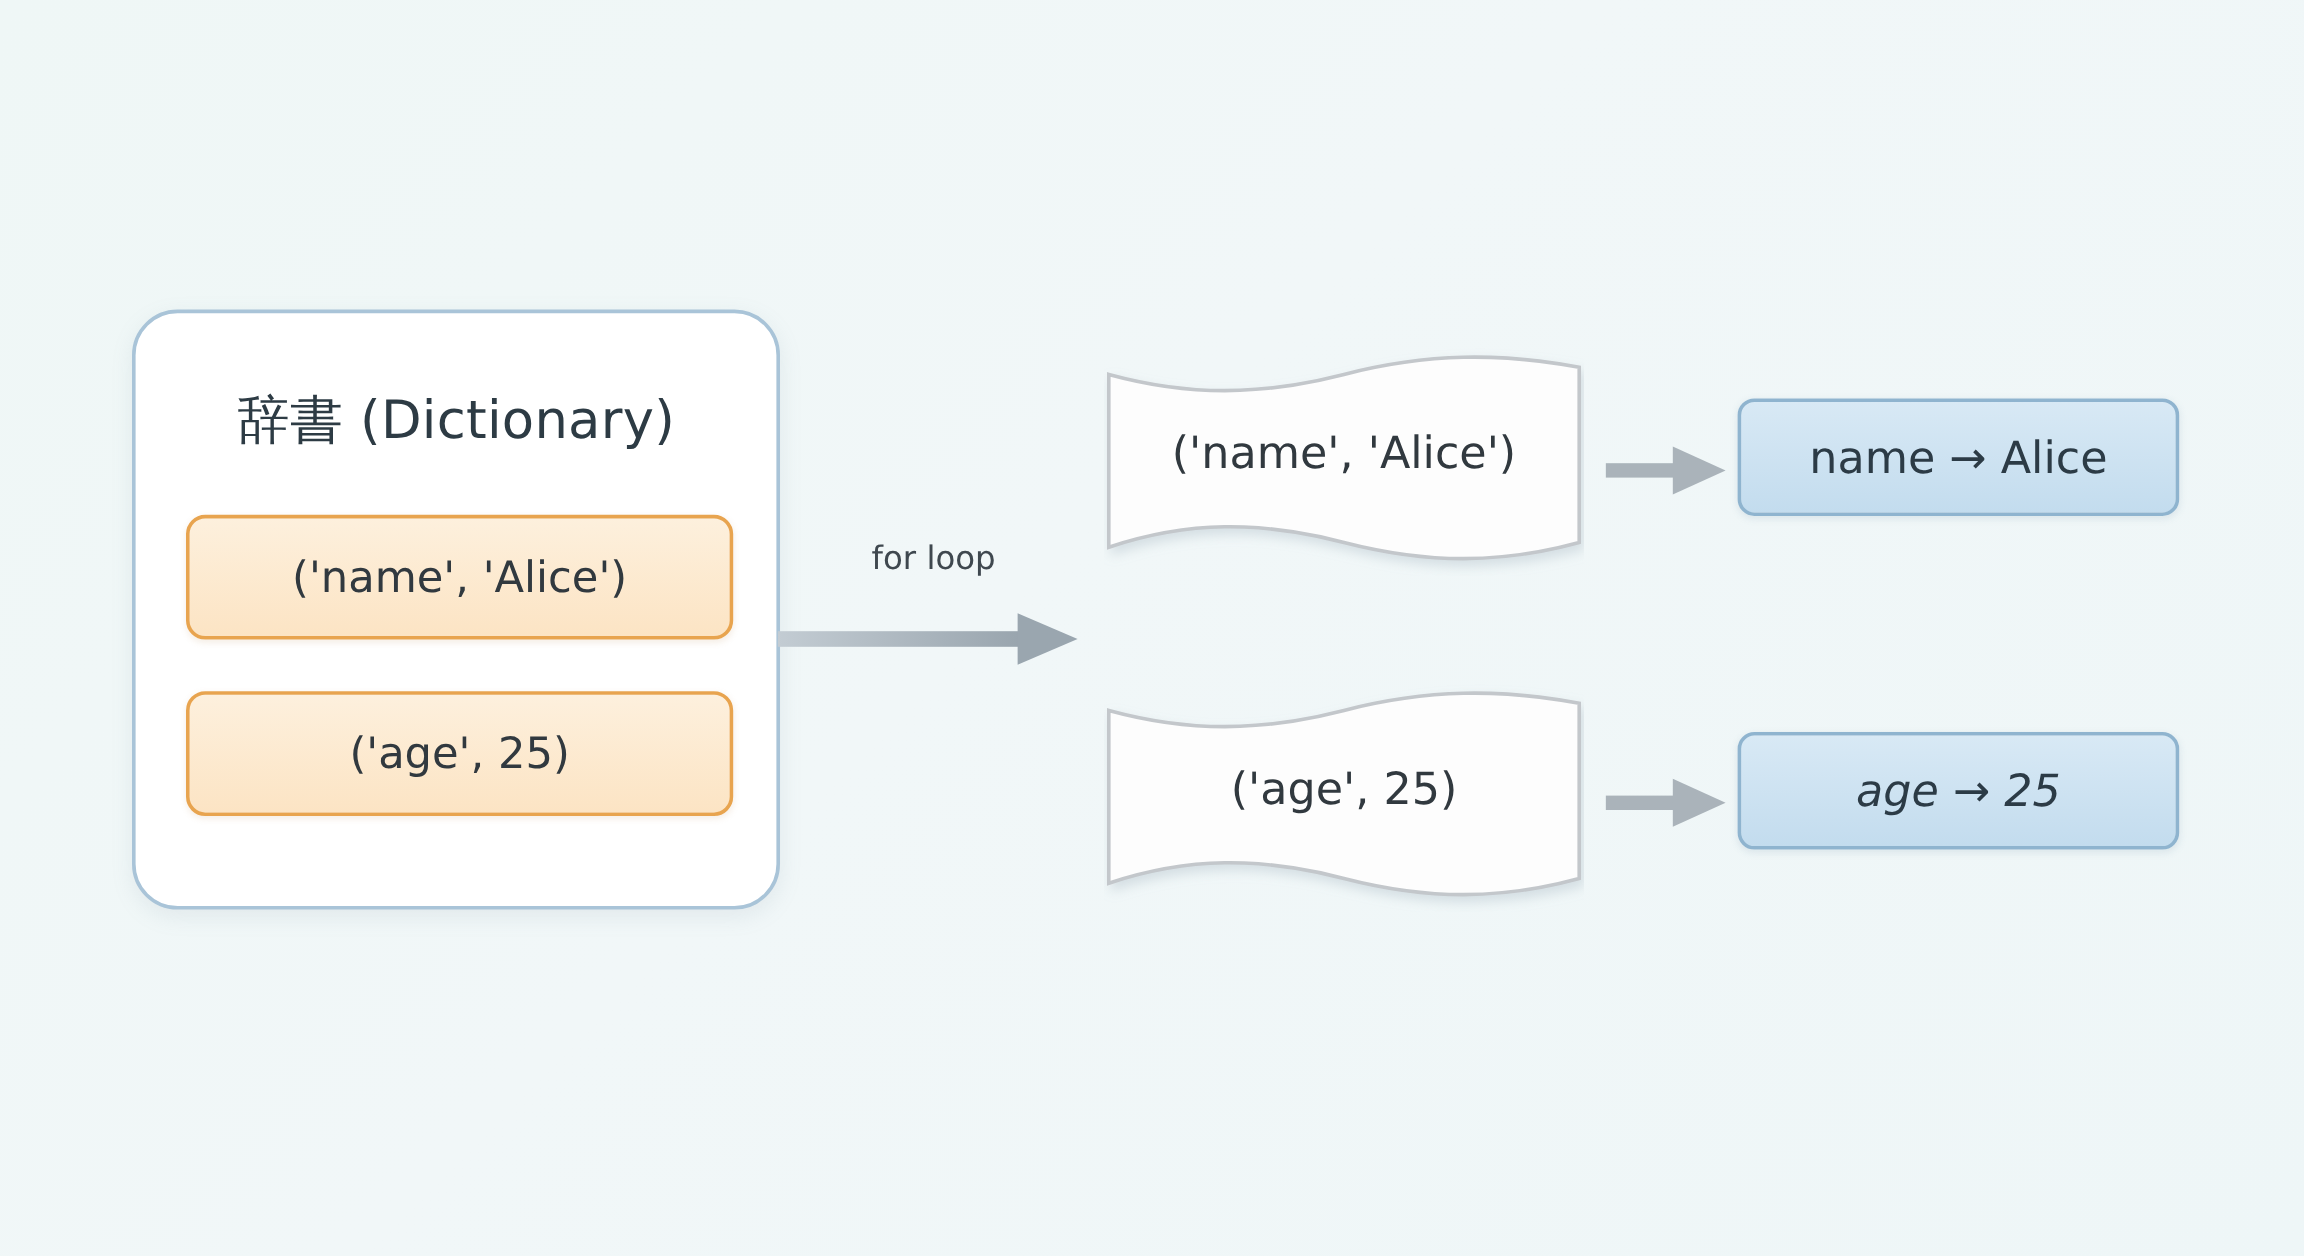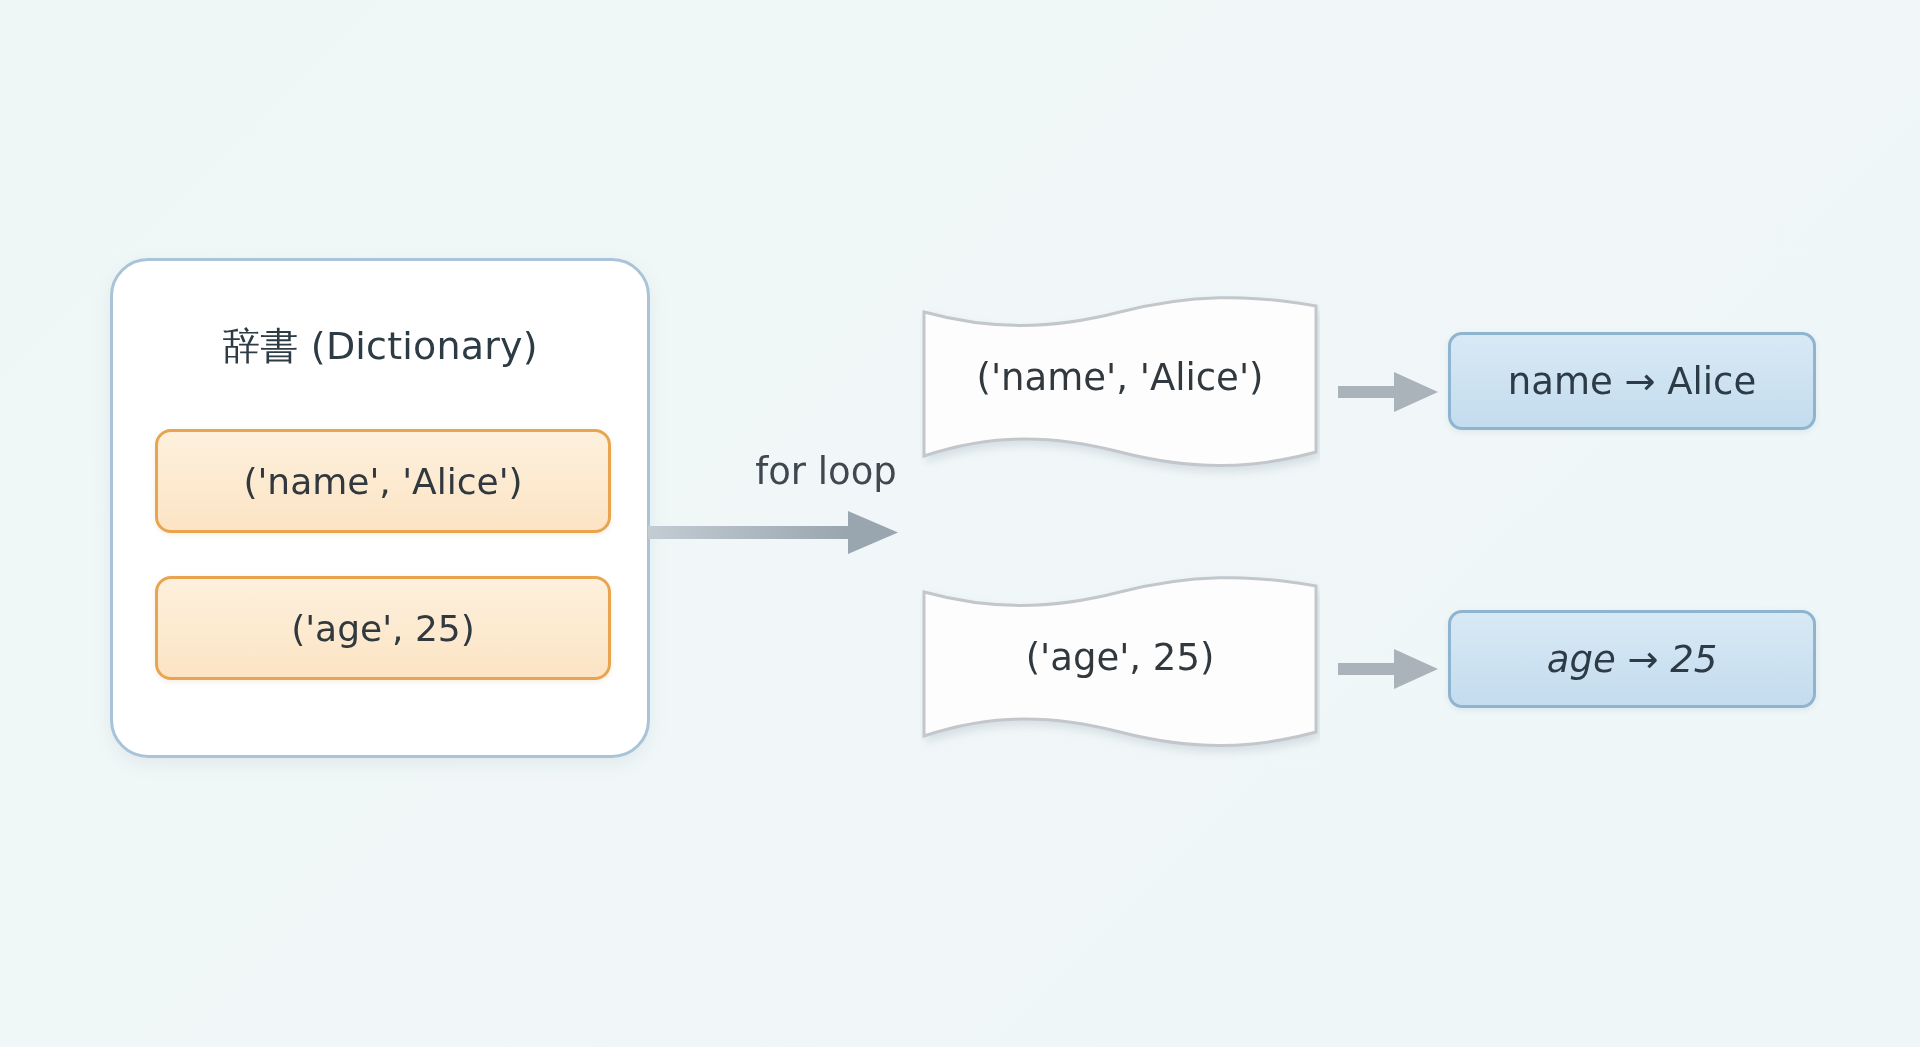--- a/index.html
+++ b/index.html
@@ -32,21 +32,21 @@
     border-radius: 38px;
     box-shadow: 0 6px 18px rgba(120, 145, 165, 0.13);
     box-sizing: border-box;
   }
   .dict-title {
     position: absolute;
     left: 0;
     top: 60px;
     width: 100%;
     text-align: center;
-    font-size: 38px;
+    font-size: 44px;
     color: #2d3b44;
     letter-spacing: 0.2px;
     white-space: nowrap;
   }
   .dict-item {
     position: absolute;
     left: 42px;
     width: 456px;
     height: 104px;
     background: linear-gradient(180deg, #fdf0dd 0%, #fce4c4 100%);
@@ -63,24 +63,23 @@
   .dict-item.item-0 { top: 168px; }
   .dict-item.item-1 { top: 315px; }
 
   
   .forloop-label {
     position: absolute;
     left: 648px;
     top: 450px;
     width: 260px;
     text-align: center;
-    font-size: 37px;
+    font-size: 27px;
     color: #3f484f;
     white-space: nowrap;
-    margin-left: 48px;
   }
   .forloop-arrow {
     position: absolute;
     left: 648px;
     top: 505px;
     width: 258px;
     height: 56px;
   }
 
   

